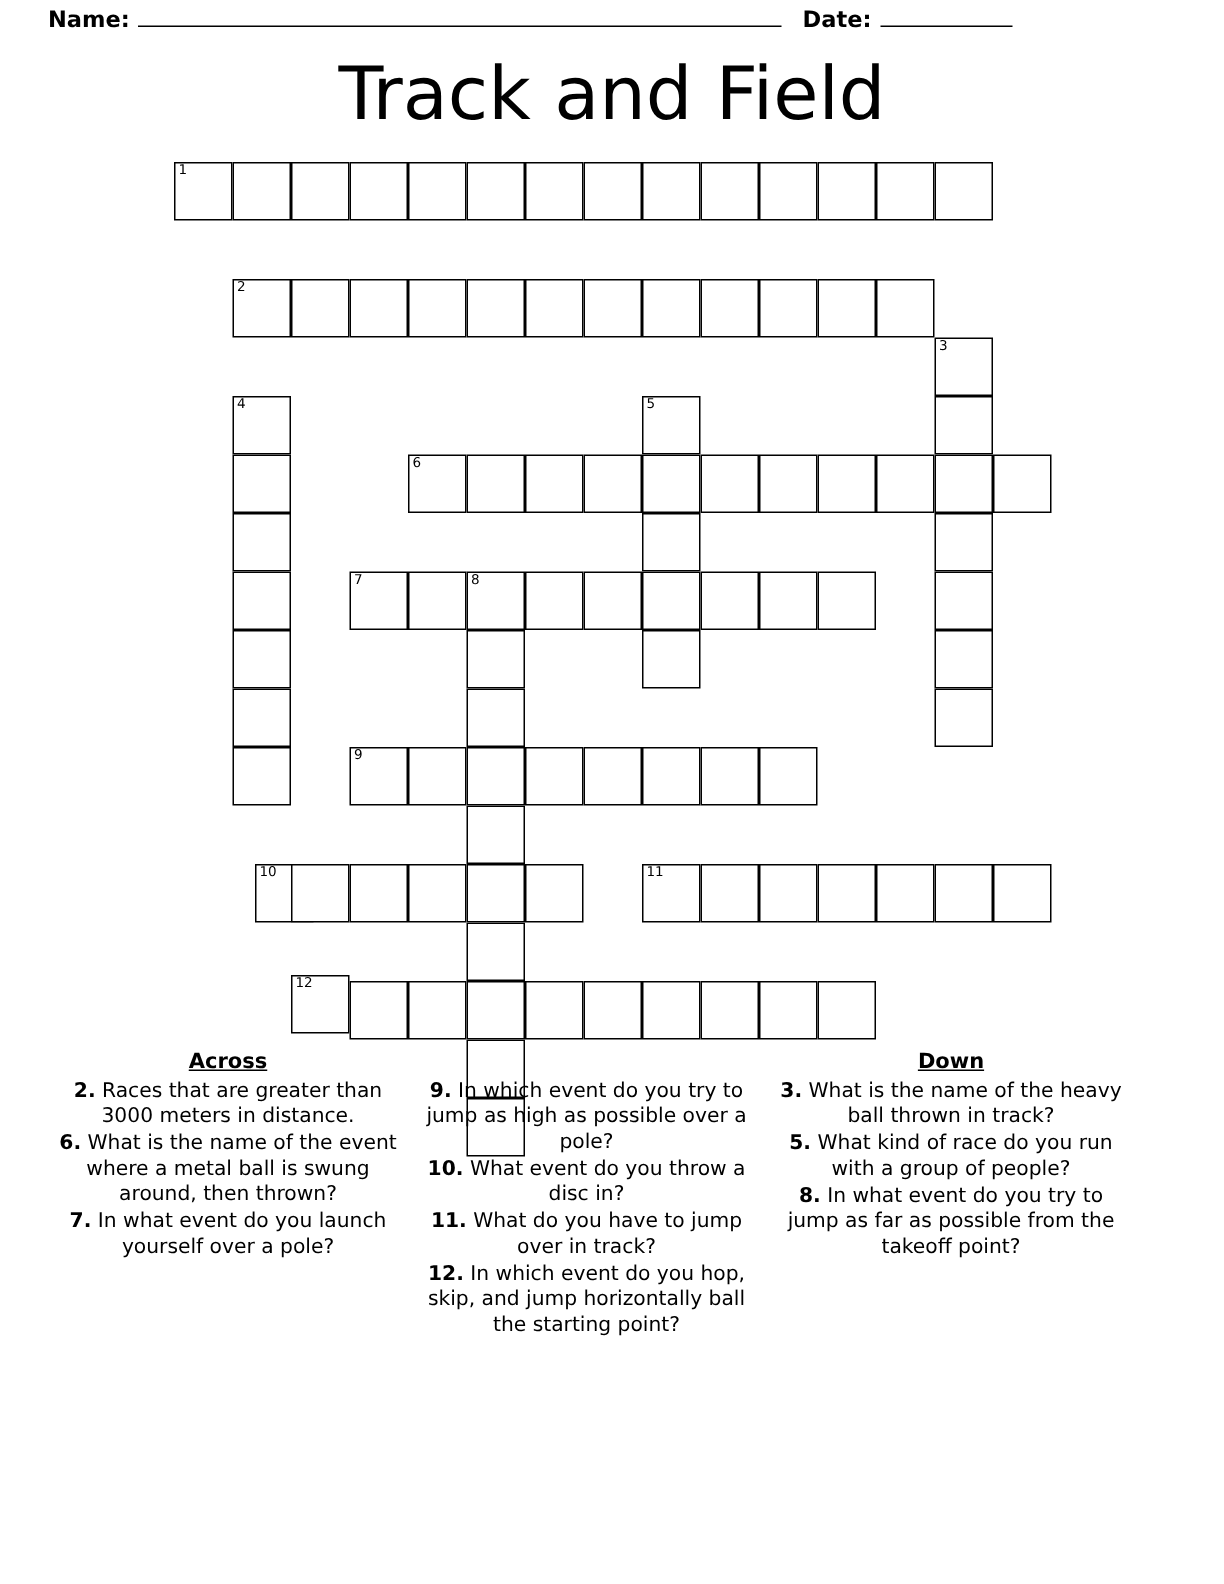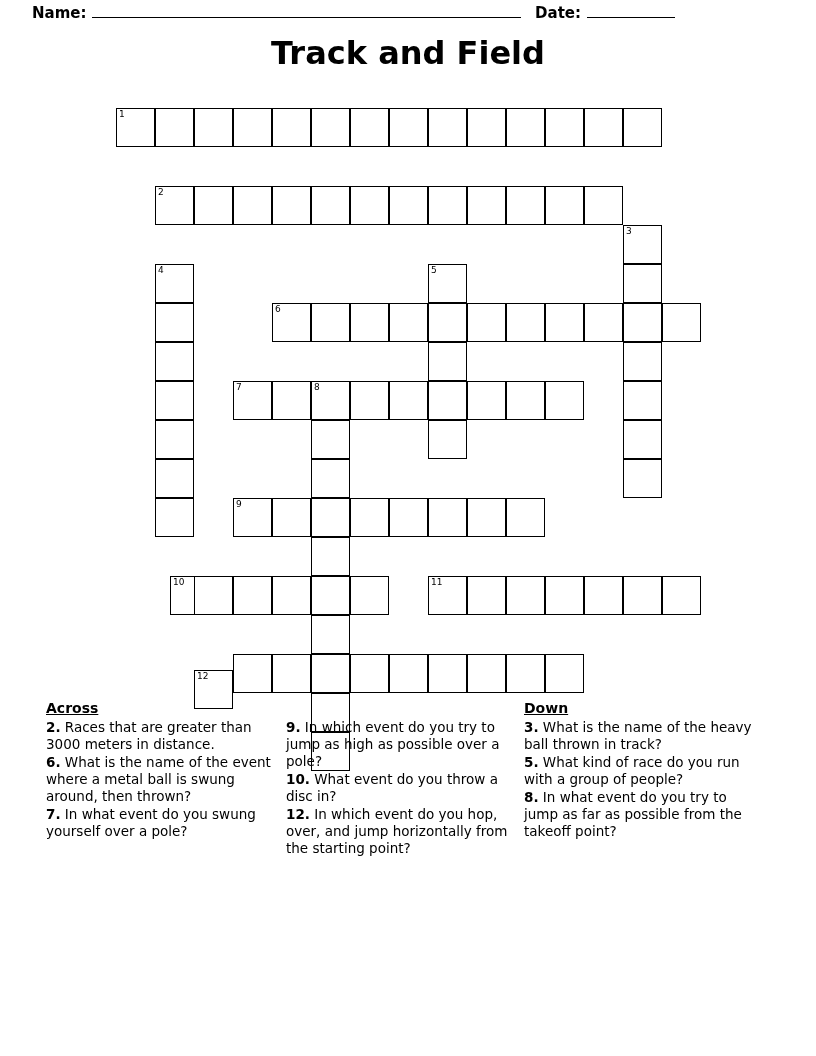--- a/index.html
+++ b/index.html
@@ -45,22 +45,22 @@
     height: 1px;
   }
 
   
   .title {
     position: absolute;
     top: 34px;
     left: 0;
     width: 816px;
     text-align: center;
-    font-size: 32px;
-    font-weight: bold;
+    font-size: 49px;
+    font-weight: normal;
     font-family: "DejaVu Sans", sans-serif;
     letter-spacing: 0px;
   }
 
   
   .grid {
     position: absolute;
     top: 108px;
     left: 116px;
     width: 600px;
@@ -80,26 +80,27 @@
     left: 2px;
     font-size: 9px;
     line-height: 10px;
     font-family: "DejaVu Sans", sans-serif;
   }
 
   
   .clues {
     position: absolute;
     top: 700px;
-    left: 46px;
+    left: 36px;
     width: 736px;
     display: flex;
     gap: 0px;
     font-size: 13.5px;
     line-height: 17px;
+    text-align: center;
   }
   .clue-col {
     width: 240px;
     padding-right: 8px;
     box-sizing: border-box;
   }
   .clue-col.col2 { width: 238px; }
   .clue-col.col3 { width: 248px; }
   .col-head {
     font-weight: bold;
@@ -234,21 +235,21 @@
       <div class="cell" style="top: 468px; left: 234px;"></div>
       <div class="cell" style="top: 468px; left: 312px;">
         <span class="num">11</span>
       </div>
       <div class="cell" style="top: 468px; left: 351px;"></div>
       <div class="cell" style="top: 468px; left: 390px;"></div>
       <div class="cell" style="top: 468px; left: 429px;"></div>
       <div class="cell" style="top: 468px; left: 468px;"></div>
       <div class="cell" style="top: 468px; left: 507px;"></div>
       <div class="cell" style="top: 468px; left: 546px;"></div>
-      <div class="cell" style="top: 562px; left: 78px;">
+      <div class="cell" style="top: 542px; left: 78px;">
         <span class="num">12</span>
       </div>
       <div class="cell" style="top: 546px; left: 117px;"></div>
       <div class="cell" style="top: 546px; left: 156px;"></div>
       <div class="cell" style="top: 546px; left: 234px;"></div>
       <div class="cell" style="top: 546px; left: 273px;"></div>
       <div class="cell" style="top: 546px; left: 312px;"></div>
       <div class="cell" style="top: 546px; left: 351px;"></div>
       <div class="cell" style="top: 546px; left: 390px;"></div>
       <div class="cell" style="top: 546px; left: 429px;"></div>
@@ -260,37 +261,41 @@
       <div class="clue">
         <span class="cn">2.</span>
         <span>Races that are greater than 3000 meters in distance.</span>
       </div>
       <div class="clue">
         <span class="cn">6.</span>
         <span>What is the name of the event where a metal ball is swung around, then thrown?</span>
       </div>
       <div class="clue">
         <span class="cn">7.</span>
-        <span>In what event do you swung yourself over a pole?</span>
+        <span>In what event do you launch yourself over a pole?</span>
       </div>
     </div>
 
     <div class="clue-col col2">
       <span class="spacer-head"></span>
       <div class="clue">
         <span class="cn">9.</span>
         <span>In which event do you try to jump as high as possible over a pole?</span>
       </div>
       <div class="clue">
         <span class="cn">10.</span>
         <span>What event do you throw a disc in?</span>
       </div>
       <div class="clue">
+        <span class="cn">11.</span>
+        <span>What do you have to jump over in track?</span>
+      </div>
+      <div class="clue">
         <span class="cn">12.</span>
-        <span>In which event do you hop, over, and jump horizontally from the starting point?</span>
+        <span>In which event do you hop, skip, and jump horizontally ball the starting point?</span>
       </div>
     </div>
 
     <div class="clue-col col3">
       <span class="col-head">Down</span>
       <div class="clue">
         <span class="cn">3.</span>
         <span>What is the name of the heavy ball thrown in track?</span>
       </div>
       <div class="clue">

